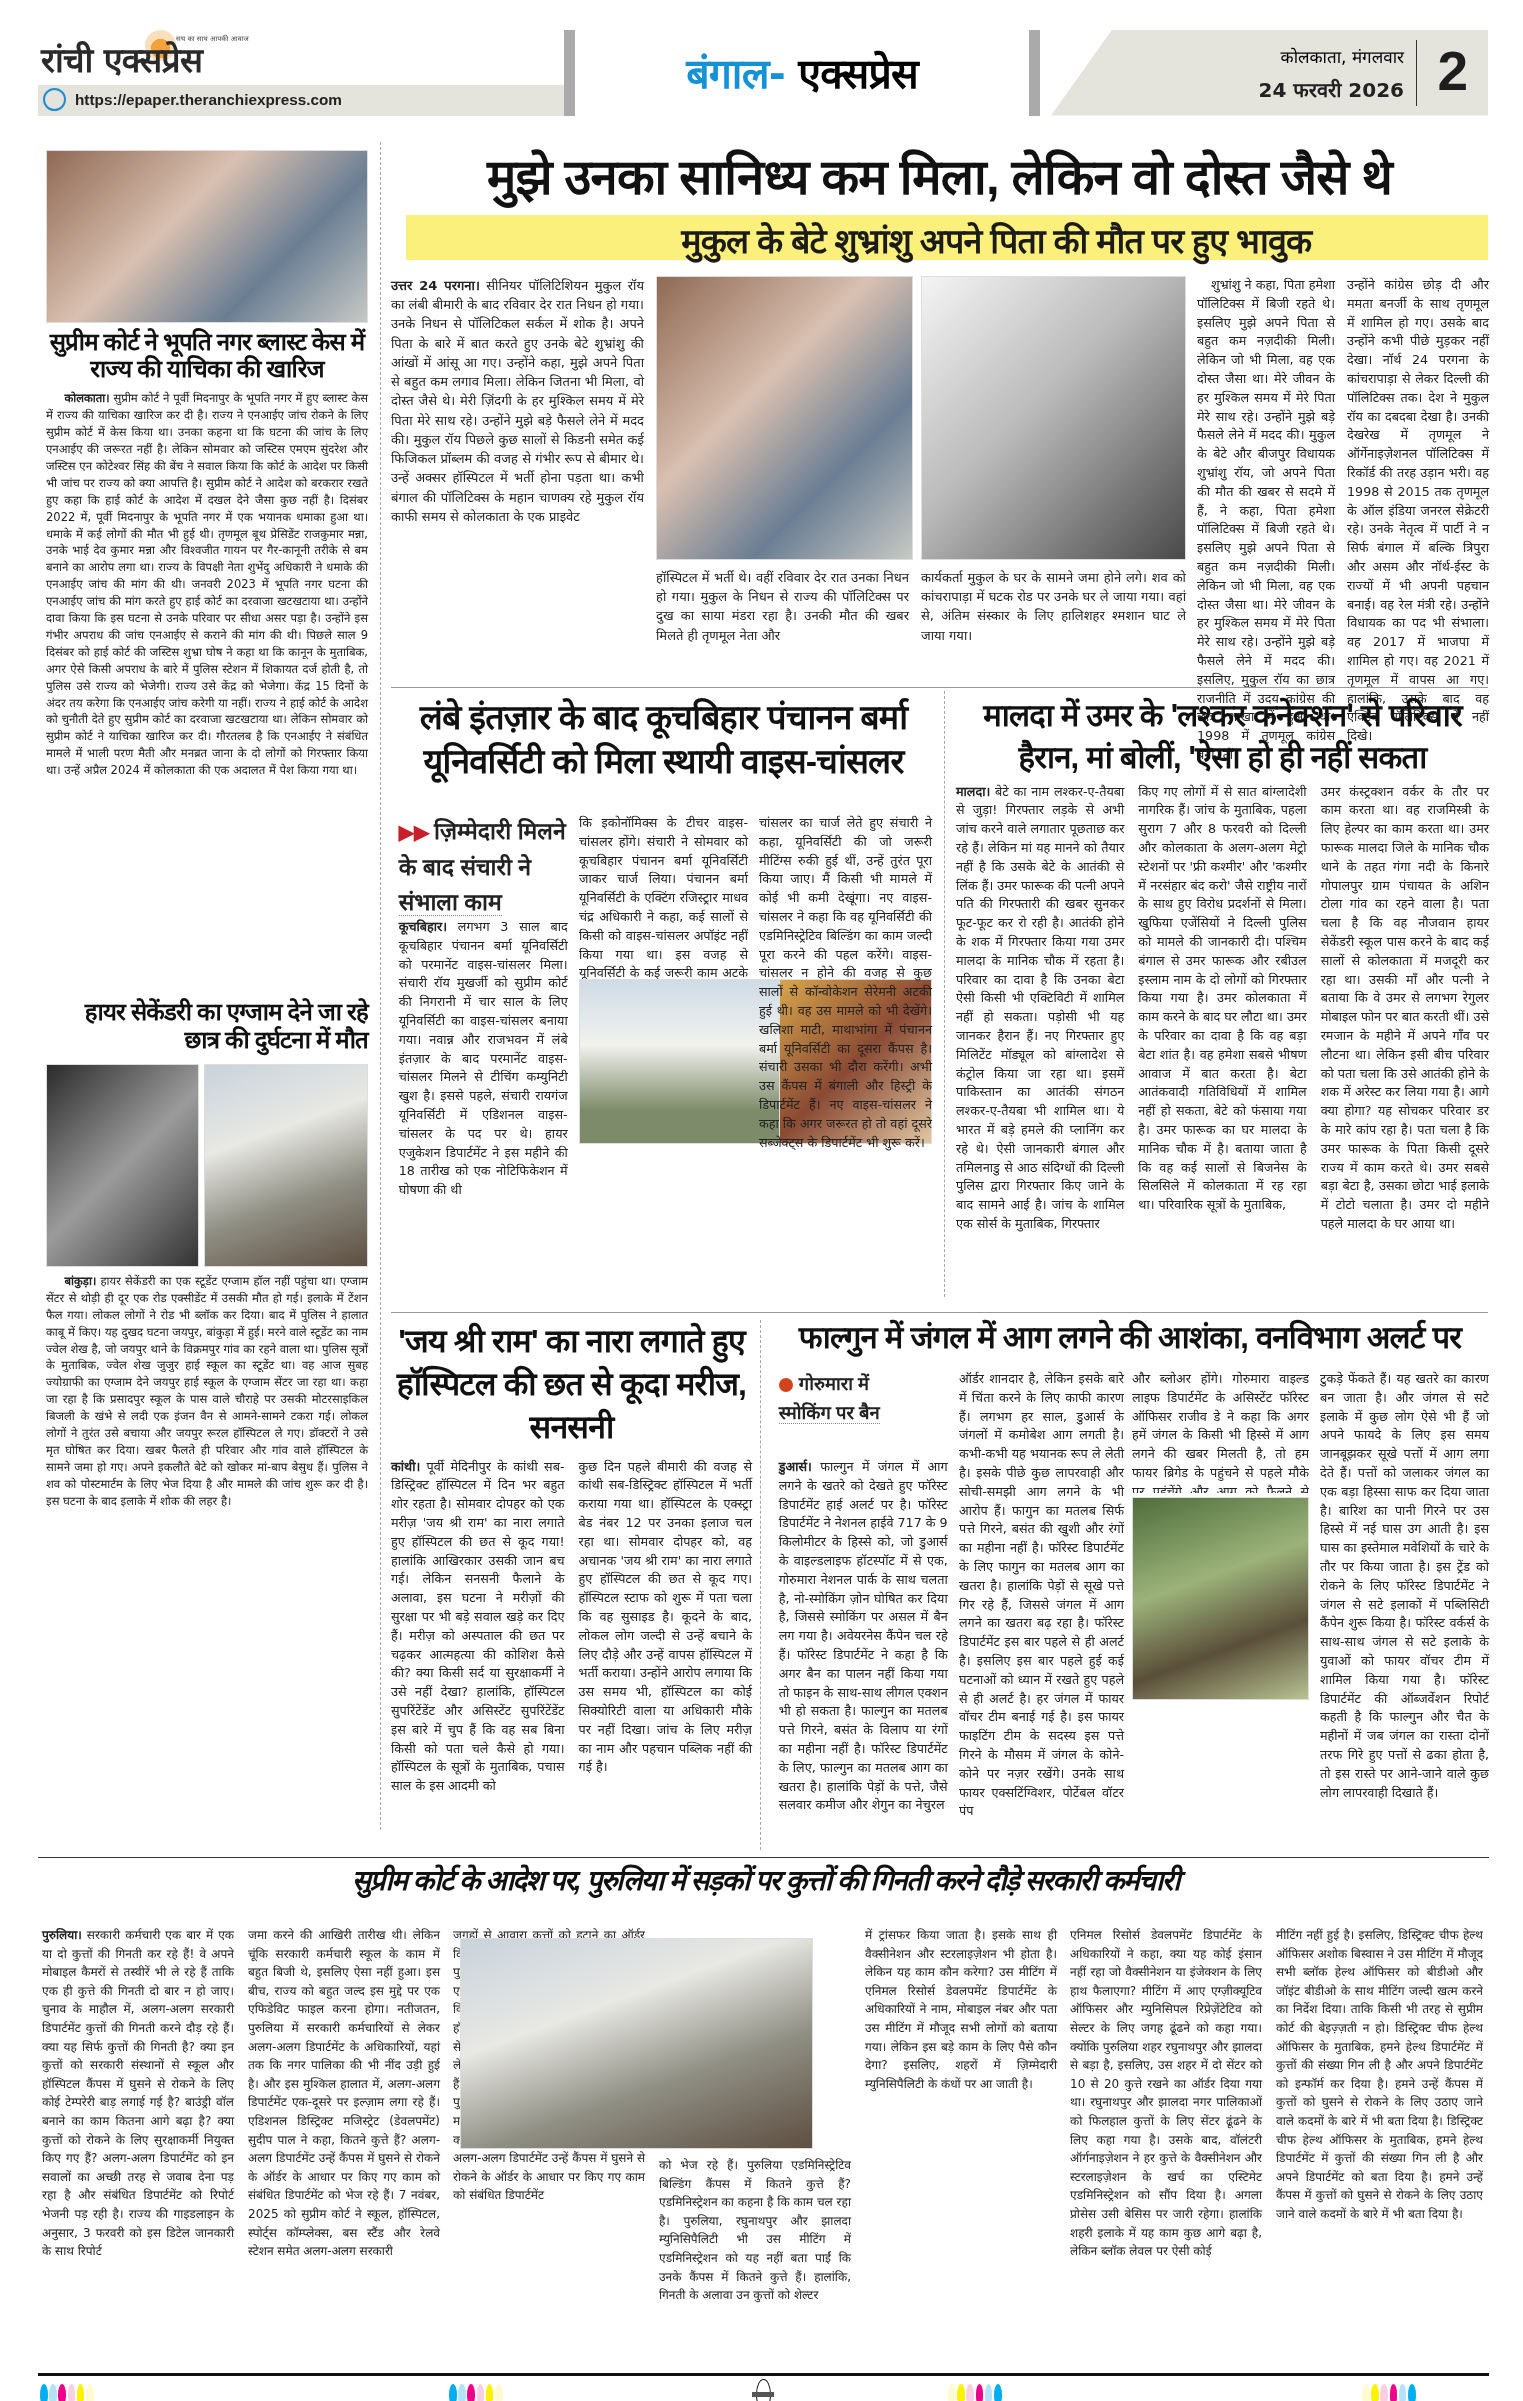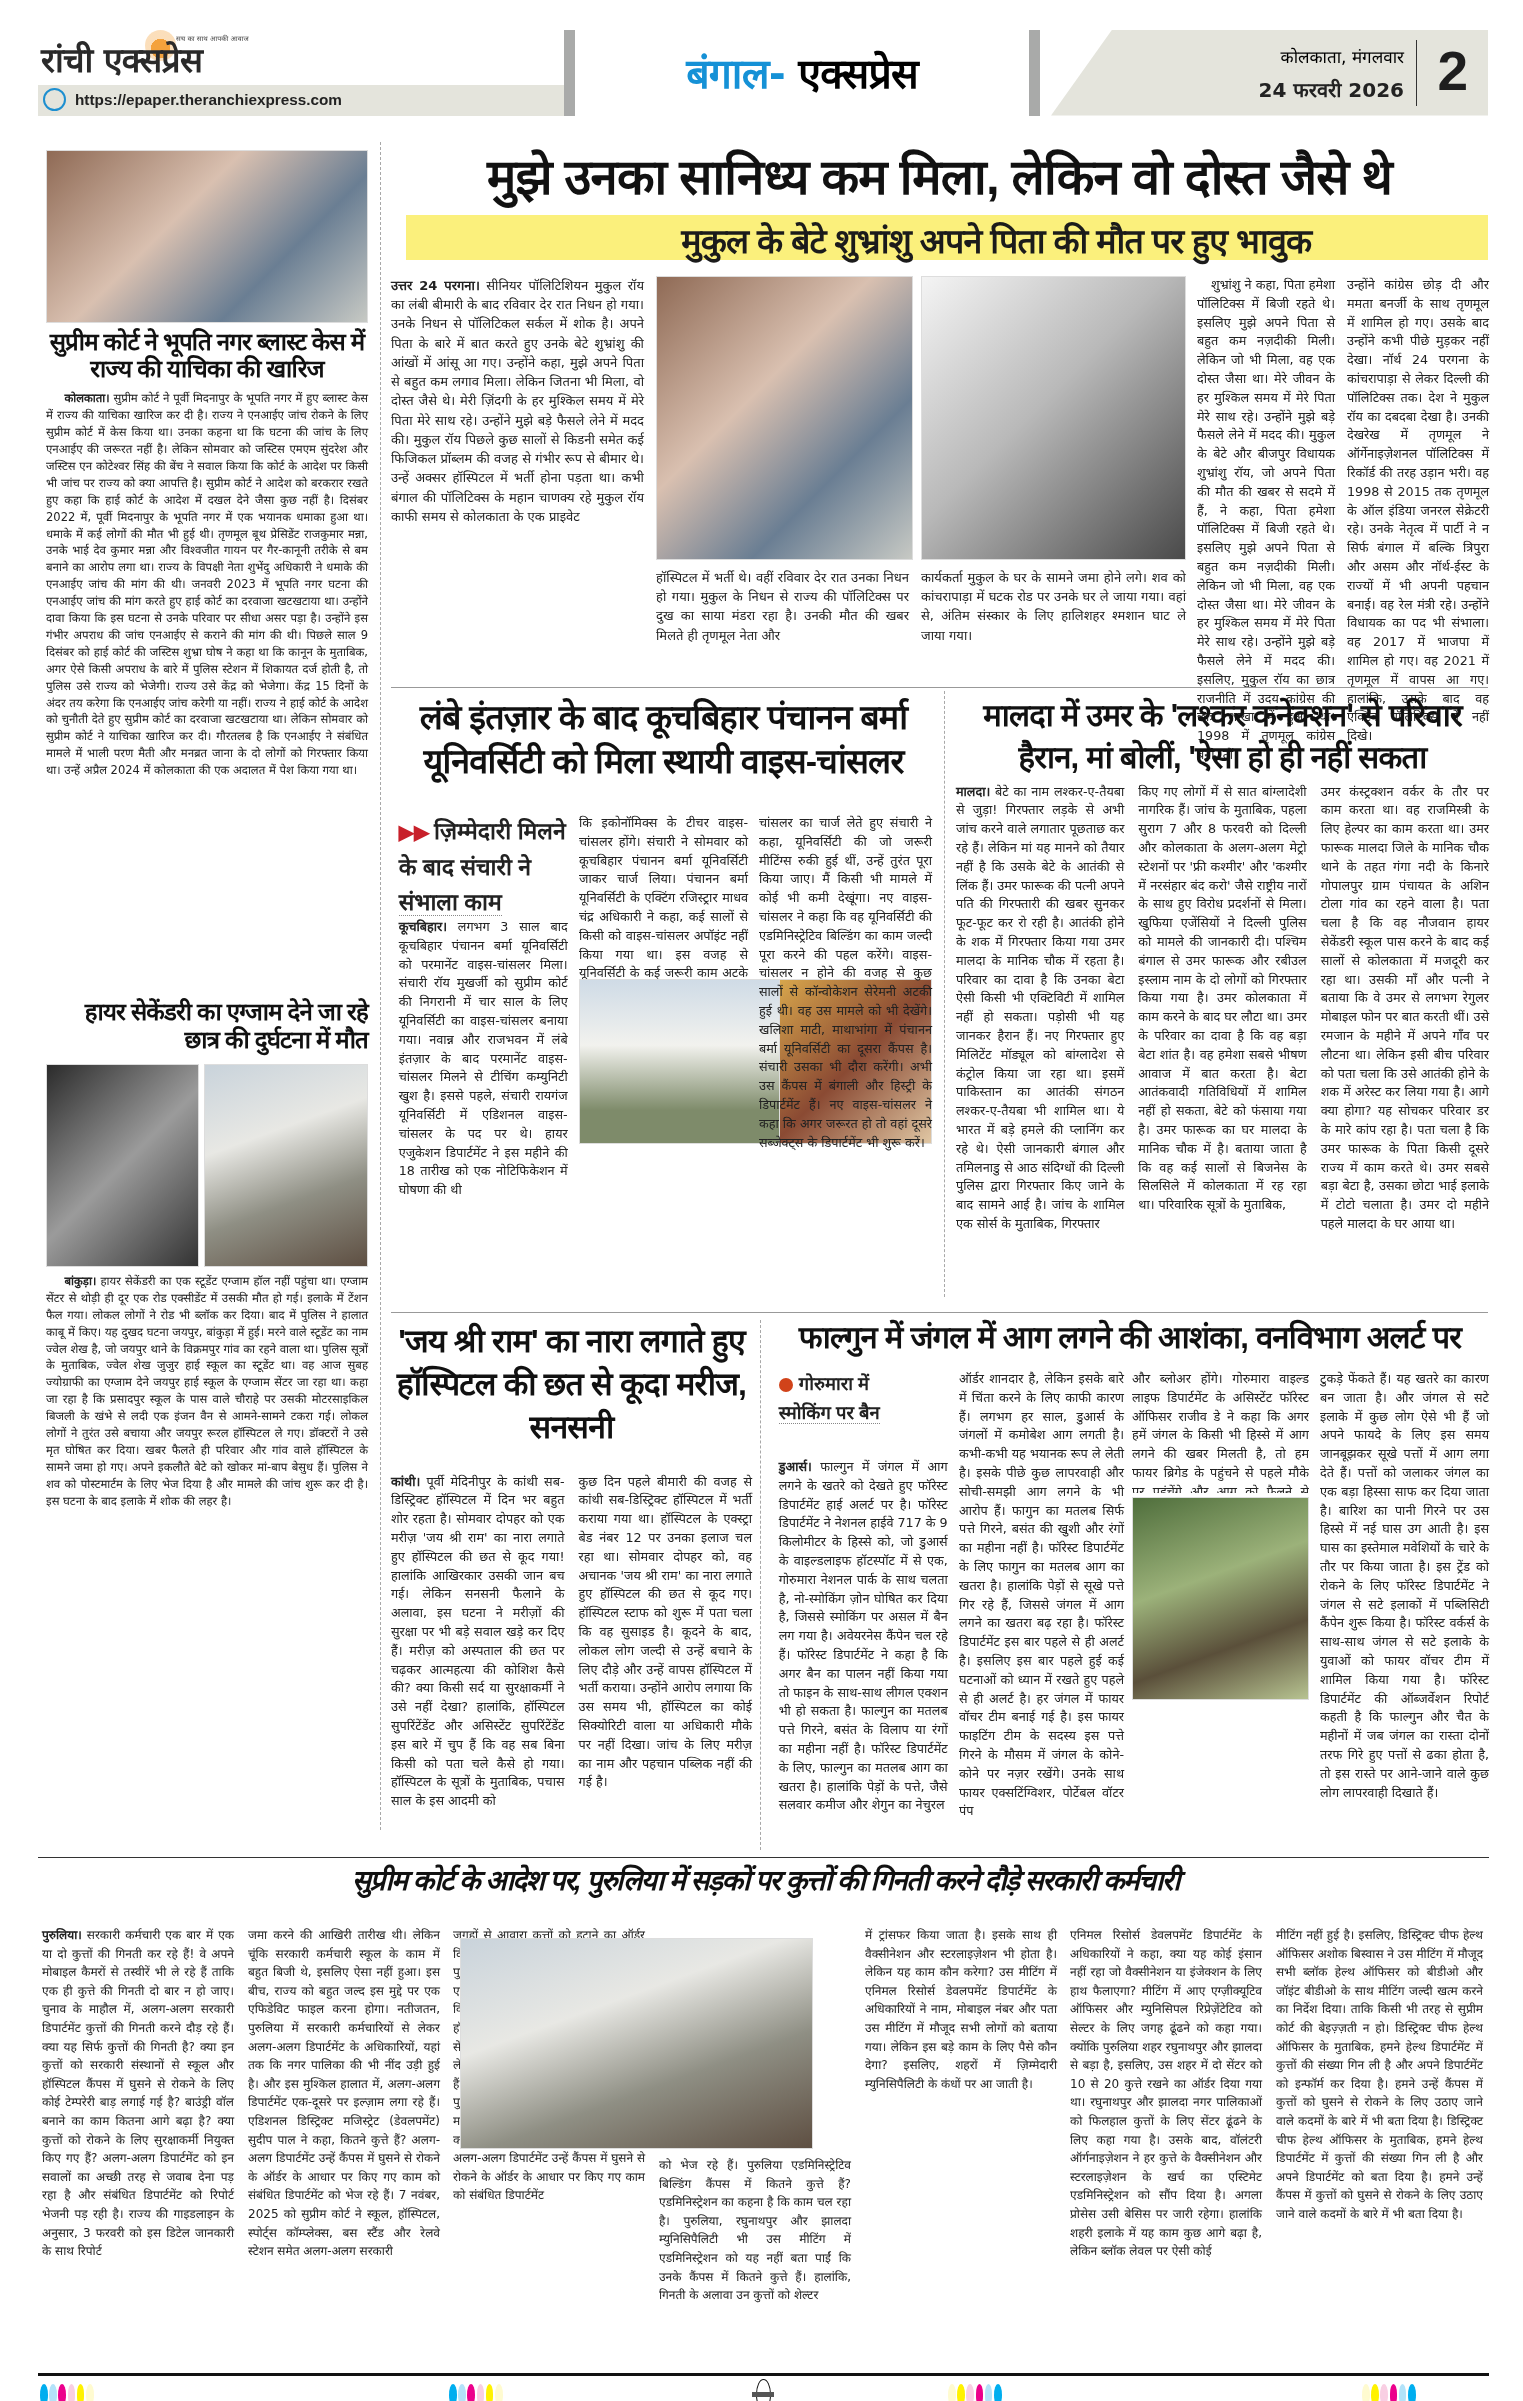--- a/index.html
+++ b/index.html
@@ -149,21 +149,21 @@
     <p class="body" style="font-size:12.7px;"><b>मालदा।</b> <span>बेटे का नाम लश्कर-ए-तैयबा से जुड़ा! गिरफ्तार लड़के से अभी जांच करने वाले लगातार पूछताछ कर रहे हैं। लेकिन मां यह मानने को तैयार नहीं है कि उसके बेटे के आतंकी से लिंक हैं। उमर फारूक की पत्नी अपने पति की गिरफ्तारी की खबर सुनकर फूट-फूट कर रो रही है। आतंकी होने के शक में गिरफ्तार किया गया उमर मालदा के मानिक चौक में रहता है। परिवार का दावा है कि उनका बेटा ऐसी किसी भी एक्टिविटी में शामिल नहीं हो सकता। पड़ोसी भी यह जानकर हैरान हैं। नए गिरफ्तार हुए मिलिटेंट मॉड्यूल को बांग्लादेश से कंट्रोल किया जा रहा था। इसमें पाकिस्तान का आतंकी संगठन लश्कर-ए-तैयबा भी शामिल था। ये भारत में बड़े हमले की प्लानिंग कर रहे थे। ऐसी जानकारी बंगाल और तमिलनाडु से आठ संदिग्धों की दिल्ली पुलिस द्वारा गिरफ्तार किए जाने के बाद सामने आई है। जांच के शामिल एक सोर्स के मुताबिक, गिरफ्तार</span></p>
     <p class="body" style="font-size:12.7px;">किए गए लोगों में से सात बांग्लादेशी नागरिक हैं। जांच के मुताबिक, पहला सुराग 7 और 8 फरवरी को दिल्ली और कोलकाता के अलग-अलग मेट्रो स्टेशनों पर 'फ्री कश्मीर' और 'कश्मीर में नरसंहार बंद करो' जैसे राष्ट्रीय नारों के साथ हुए विरोध प्रदर्शनों से मिला। खुफिया एजेंसियों ने दिल्ली पुलिस को मामले की जानकारी दी। पश्चिम बंगाल से उमर फारूक और रबीउल इस्लाम नाम के दो लोगों को गिरफ्तार किया गया है। उमर कोलकाता में काम करने के बाद घर लौटा था। उमर के परिवार का दावा है कि वह बड़ा बेटा शांत है। वह हमेशा सबसे भीषण आवाज में बात करता है। बेटा आतंकवादी गतिविधियों में शामिल नहीं हो सकता, बेटे को फंसाया गया है। उमर फारूक का घर मालदा के मानिक चौक में है। बताया जाता है कि वह कई सालों से बिजनेस के सिलसिले में कोलकाता में रह रहा था। परिवारिक सूत्रों के मुताबिक,</p>
     <p class="body" style="font-size:12.7px;">उमर कंस्ट्रक्शन वर्कर के तौर पर काम करता था। वह राजमिस्त्री के लिए हेल्पर का काम करता था। उमर फारूक मालदा जिले के मानिक चौक थाने के तहत गंगा नदी के किनारे गोपालपुर ग्राम पंचायत के अशिन टोला गांव का रहने वाला है। पता चला है कि वह नौजवान हायर सेकेंडरी स्कूल पास करने के बाद कई सालों से कोलकाता में मजदूरी कर रहा था। उसकी माँ और पत्नी ने बताया कि वे उमर से लगभग रेगुलर मोबाइल फोन पर बात करती थीं। उसे रमजान के महीने में अपने गाँव पर लौटना था। लेकिन इसी बीच परिवार को पता चला कि उसे आतंकी होने के शक में अरेस्ट कर लिया गया है। आगे क्या होगा? यह सोचकर परिवार डर के मारे कांप रहा है। पता चला है कि उमर फारूक के पिता किसी दूसरे राज्य में काम करते थे। उमर सबसे बड़ा बेटा है, उसका छोटा भाई इलाके में टोटो चलाता है। उमर दो महीने पहले मालदा के घर आया था।</p>
   </div>
 </article>
 
 <div class="hrule" style="left:391px; top:1312px; width:1097px;"></div>
 
 <article class="art" style="left:391px; top:1320px; width:361px;">
   <h2 class="hl" style="font-size:32px; text-align:center; line-height:1.35;">'जय श्री राम' का नारा लगाते हुए हॉस्पिटल की छत से कूदा मरीज, सनसनी</h2>
-  <div class="cols" style="grid-template-columns:1fr 1fr; margin-top:23px;">
+  <div class="cols" style="grid-template-columns:1fr 1fr; margin-top:8px;">
     <p class="body" style="font-size:12.7px;"><b>कांथी।</b> <span>पूर्वी मेदिनीपुर के कांथी सब-डिस्ट्रिक्ट हॉस्पिटल में दिन भर बहुत शोर रहता है। सोमवार दोपहर को एक मरीज़ 'जय श्री राम' का नारा लगाते हुए हॉस्पिटल की छत से कूद गया! हालांकि आखिरकार उसकी जान बच गई। लेकिन सनसनी फैलाने के अलावा, इस घटना ने मरीज़ों की सुरक्षा पर भी बड़े सवाल खड़े कर दिए हैं। मरीज़ को अस्पताल की छत पर चढ़कर आत्महत्या की कोशिश कैसे की? क्या किसी सर्द या सुरक्षाकर्मी ने उसे नहीं देखा? हालांकि, हॉस्पिटल सुपरिंटेंडेंट और असिस्टेंट सुपरिंटेंडेंट इस बारे में चुप हैं कि वह सब बिना किसी को पता चले कैसे हो गया। हॉस्पिटल के सूत्रों के मुताबिक, पचास साल के इस आदमी को</span></p>
     <p class="body" style="font-size:12.7px;">कुछ दिन पहले बीमारी की वजह से कांथी सब-डिस्ट्रिक्ट हॉस्पिटल में भर्ती कराया गया था। हॉस्पिटल के एक्स्ट्रा बेड नंबर 12 पर उनका इलाज चल रहा था। सोमवार दोपहर को, वह अचानक 'जय श्री राम' का नारा लगाते हुए हॉस्पिटल की छत से कूद गए। हॉस्पिटल स्टाफ को शुरू में पता चला कि वह सुसाइड है। कूदने के बाद, लोकल लोग जल्दी से उन्हें बचाने के लिए दौड़े और उन्हें वापस हॉस्पिटल में भर्ती कराया। उन्होंने आरोप लगाया कि उस समय भी, हॉस्पिटल का कोई सिक्योरिटी वाला या अधिकारी मौके पर नहीं दिखा। जांच के लिए मरीज़ का नाम और पहचान पब्लिक नहीं की गई है।</p>
   </div>
 </article>
 
 <div class="vrule" style="left:760px; top:1320px; height:530px;"></div>
 
 <article class="art" style="left:771px; top:1320px; width:718px;">
   <h2 class="hl" style="font-size:31px; text-align:center;">फाल्गुन में जंगल में आग लगने की आशंका, वनविभाग अलर्ट पर</h2>
 

